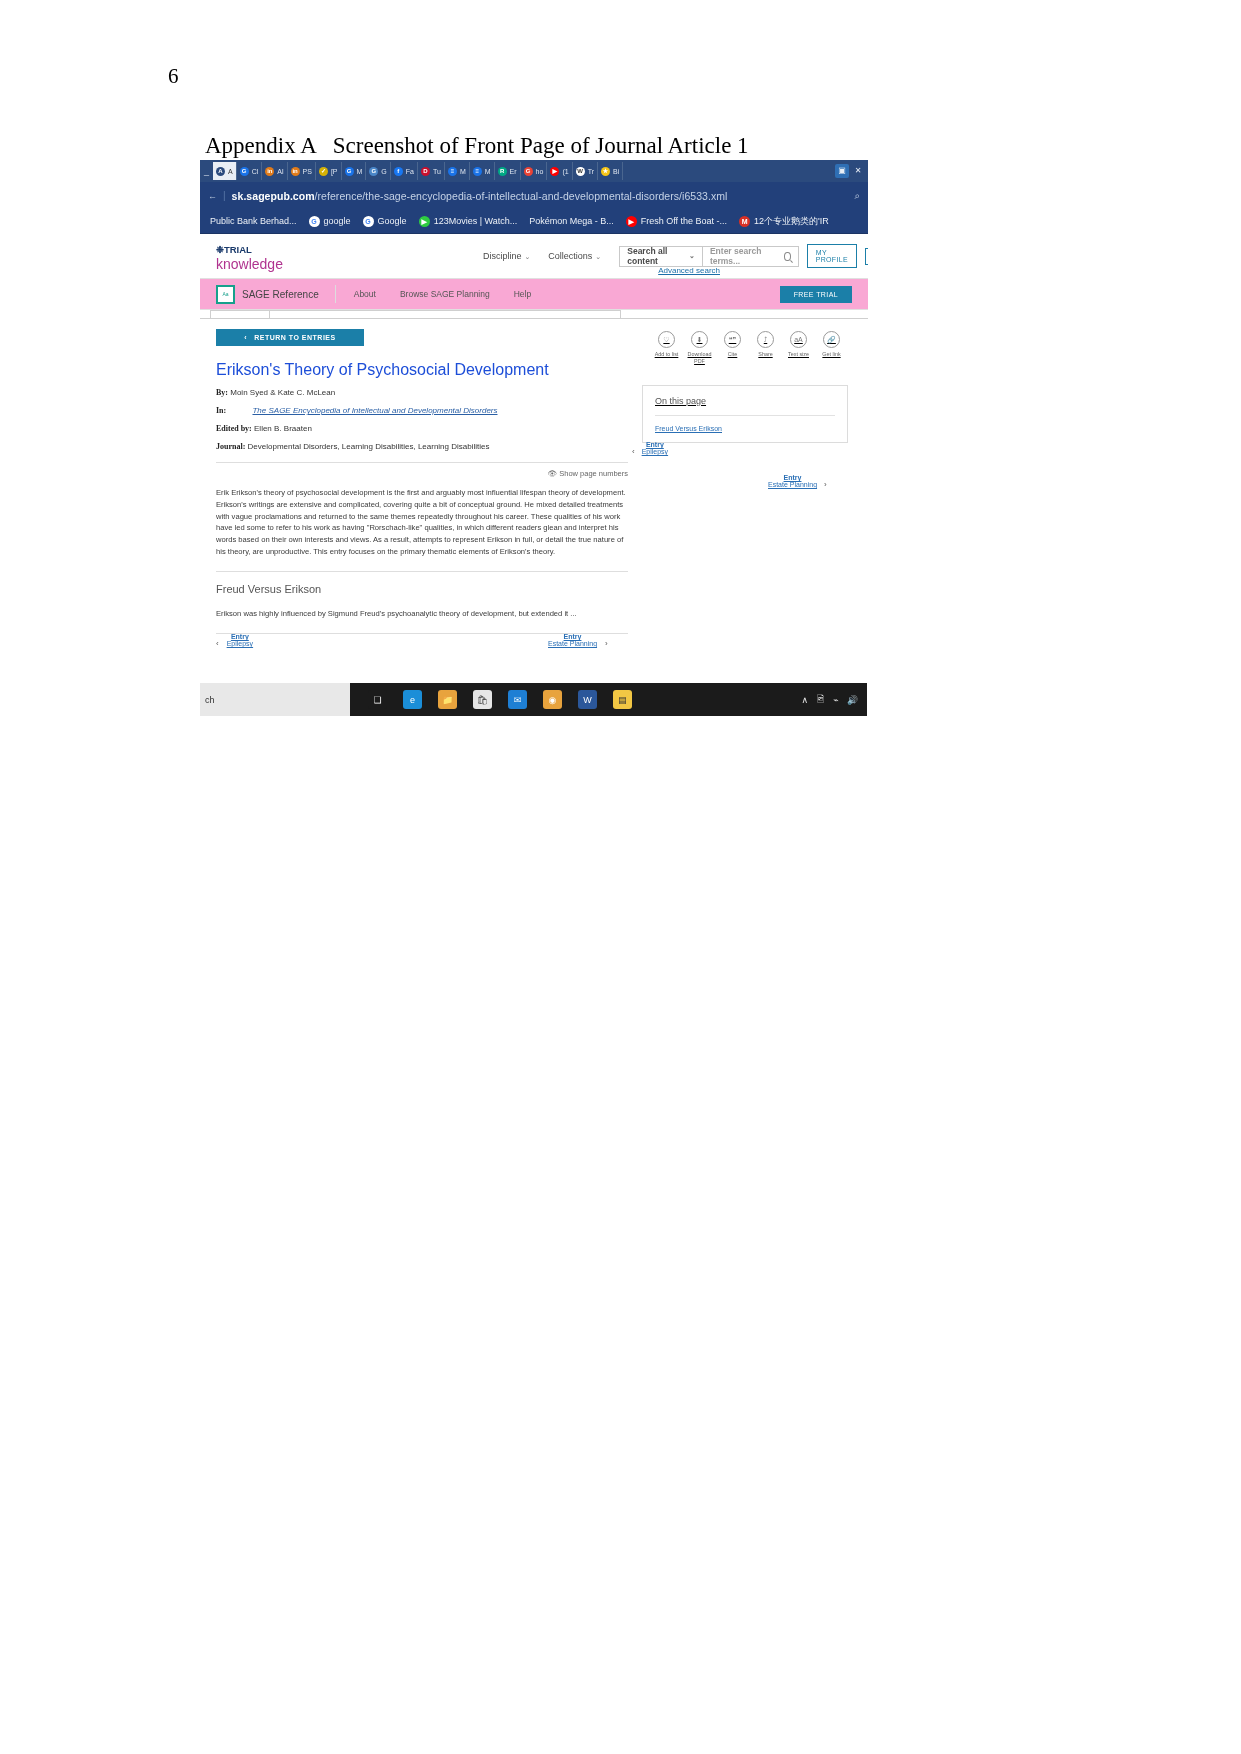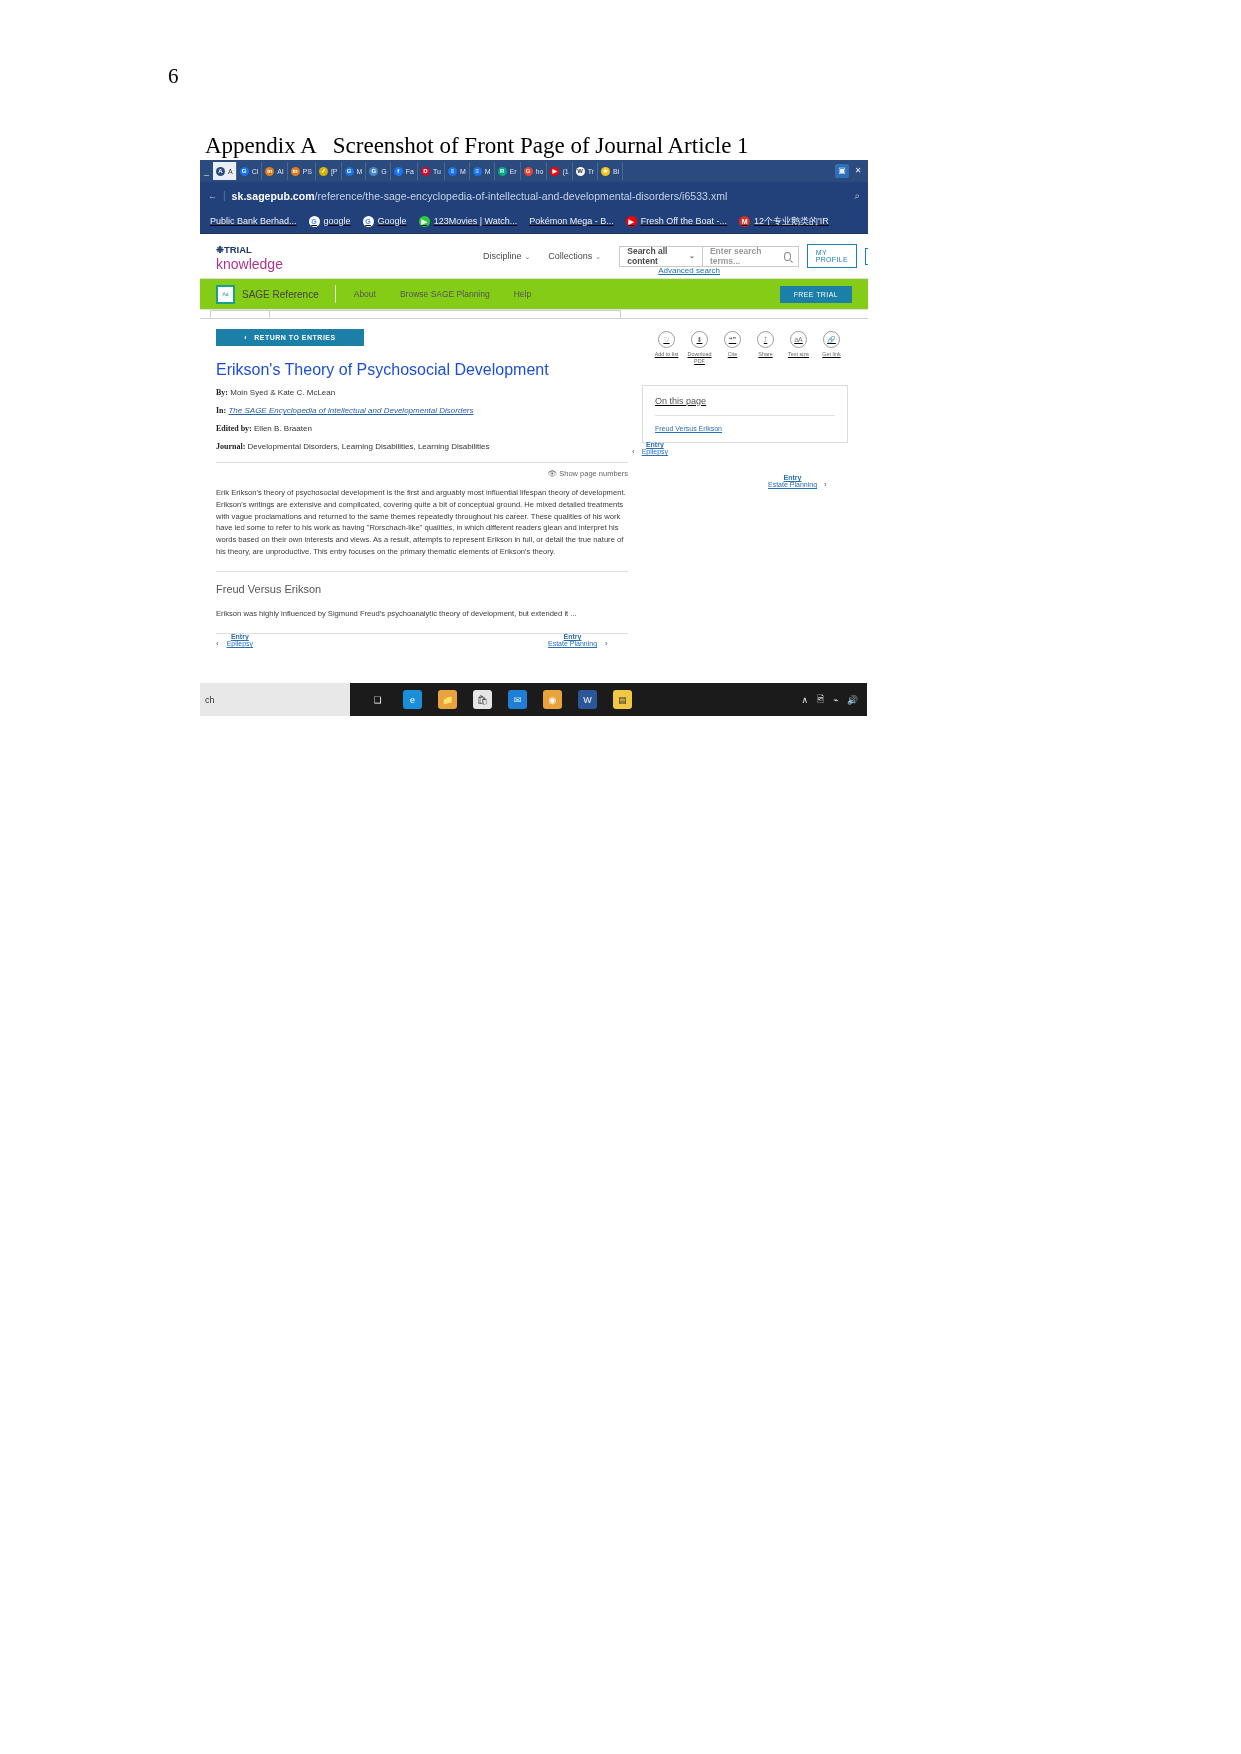--- a/index.html
+++ b/index.html
@@ -142,21 +142,21 @@
     font-size:7px;padding:4px 8px;margin-left:8px;
     letter-spacing:0.3px;
   }
   .adv-search{
     position:absolute;right:148px;top:32px;
     font-size:8px;color:#1b6fa8;text-decoration:underline;
   }
 
   .refbar{
     height:30px;border-top:1px solid #e0e0e0;border-bottom:1px solid #e0e0e0;
-    background:#84cc16;display:flex;align-items:center;padding:0 16px;
+    background:#f9a8d4;display:flex;align-items:center;padding:0 16px;
   }
   .ref-logo{
     width:15px;height:15px;border:2px solid #17a08c;background:#fff;
     display:flex;align-items:center;justify-content:center;
     font-size:5px;color:#17a08c;
   }
   .ref-name{font-size:10px;color:#444;margin-left:7px;margin-right:16px;}
   .ref-div{width:1px;height:18px;background:#ddd;}
   .ref-links{display:flex;align-items:center;gap:24px;margin-left:18px;font-size:8.5px;color:#555;}
   .free-trial{
@@ -175,21 +175,21 @@
   .return-btn{
     background:#1b7fa8;color:#fff;width:148px;height:17px;
     display:flex;align-items:center;justify-content:center;gap:7px;
     font-size:7px;letter-spacing:0.5px;font-weight:bold;
   }
   .entry-title{
     font-size:16px;color:#1d4ed8;margin-top:15px;font-weight:normal;
   }
   .meta{font-size:8px;color:#333;margin-top:9px;}
   .meta b{color:#222;font-family:Liberation Serif, serif;}
-  .meta a{color:#2a5fa5;font-style:italic;text-decoration:underline;}
+  .meta a{color:#2a5fa5;font-style:italic;text-decoration:underline;margin-left:24px;}
   .rule{height:1px;background:#dedede;margin-top:11px;width:412px;}
   .showpages{
     font-size:7.5px;color:#666;text-align:right;width:412px;margin-top:6px;
   }
   .para{
     font-size:7.6px;color:#3a3a3a;line-height:1.55;
     width:412px;margin-top:9px;text-align:left;
   }
   .rule2{height:1px;background:#dedede;margin-top:13px;width:412px;}
   .section-h{font-size:11px;color:#555;margin-top:11px;}
@@ -315,21 +315,21 @@
   </div>
 
   <div class="urlbar">
     <span class="url-nav">←</span>
     <span style="color:#5a77a8;font-size:10px;">|</span>
     <span class="url-text"><b>sk.sagepub.com</b><span>/reference/the-sage-encyclopedia-of-intellectual-and-developmental-disorders/i6533.xml</span></span>
     <span class="url-search">⌕</span>
   </div>
 
   <div class="bookmarks">
-    <div id="bm-host" style="display:flex;text-decoration:underline;">
+    <div id="bm-host" style="display:flex;">
         <div class="bm">
           <span>Public Bank Berhad...</span>
         </div>
         <div class="bm">
           <span class="bmfav" style="background: rgb(255, 255, 255); color: rgb(66, 133, 244);">G</span>
           <span>google</span>
         </div>
         <div class="bm">
           <span class="bmfav" style="background: rgb(255, 255, 255); color: rgb(66, 133, 244);">G</span>
           <span>Google</span>

